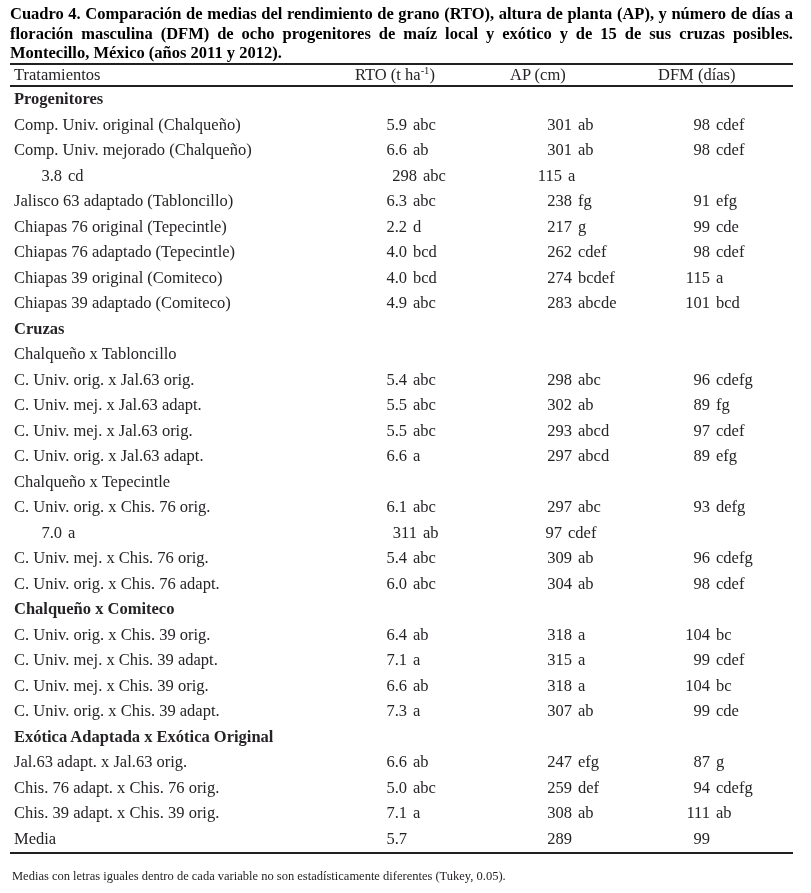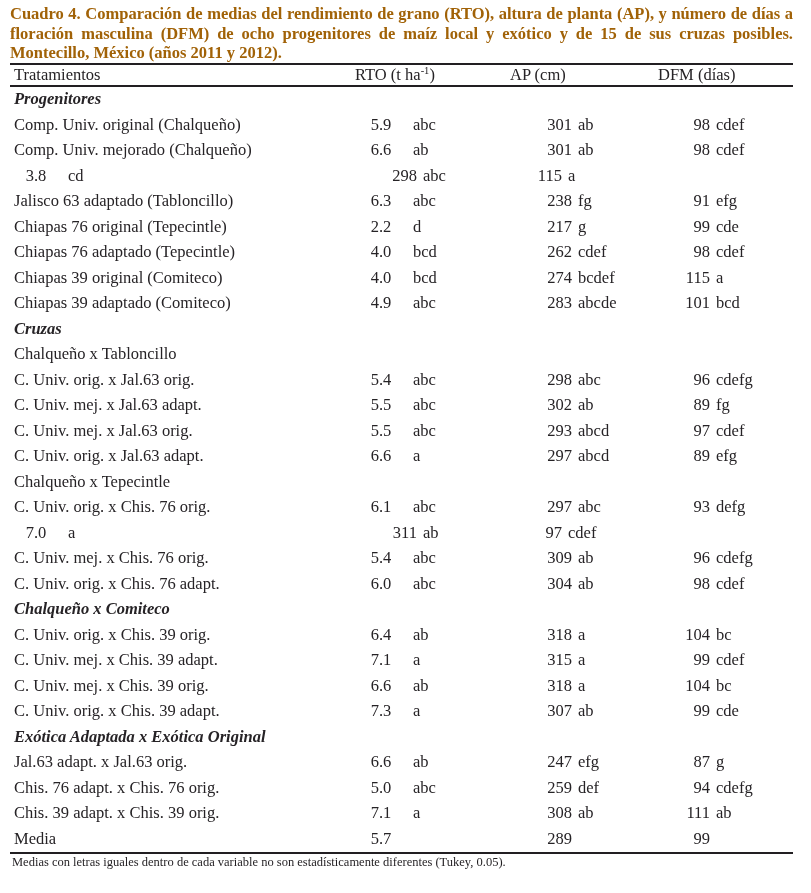--- a/index.html
+++ b/index.html
@@ -10,21 +10,21 @@
     font-family: "Liberation Serif", "DejaVu Serif", serif;
     overflow: hidden;
   }
   .page { padding: 4px 18px 0 10px; }
 
   .title {
     font-weight: bold;
     font-size: 16.5px;
     line-height: 19.5px;
     text-align: justify;
-    color: #a16207;
+    color: #000000;
   }
 
   .rule {
     border: none;
     border-top: 2px solid #221f22;
     margin: 0;
     height: 0;
   }
 
   .thead, .tr {
@@ -37,35 +37,35 @@
   .thead { height: 20px; }
   .th-treat { padding-left: 4px; }
   .th-c { text-align: left; }
   .th-rto { padding-right: 51px; }
   .th-ap  { padding-right: 50px; }
   .th-dfm { padding-right: 31px; }
   sup { font-size: 10.5px; line-height: 0; }
 
   .tr { height: 25.5px; }
   .td-label, .td-span { padding-left: 4px; overflow: hidden; }
-  .tr-section .td-span { font-weight: bold; font-style: italic; }
+  .tr-section .td-span { font-weight: bold; }
   .tr-group .td-span { font-style: normal; }
   .td-span { grid-column: 1 / -1; }
 
   .td-rto, .td-ap, .td-dfm { display: flex; align-items: baseline; }
   .num { display: inline-block; text-align: right; }
-  .td-rto .num { width: 52px; text-align: center; }
+  .td-rto .num { width: 52px; }
   .td-ap  .num { width: 62px; }
   .td-dfm .num { width: 52px; }
   .let { margin-left: 6px; }
 
   .footnote {
     font-size: 12.5px;
     color: #211e21;
-    padding: 1px 0 0 2px;
+    padding: 15px 0 0 2px;
   }
 </style>
 </head>
 <body>
 
 <div class="page">
 
   <div class="title">Cuadro 4. Comparación de medias del rendimiento de grano (RTO), altura de planta (AP), y número de días a floración masculina (DFM) de ocho progenitores de maíz local y exótico y de 15 de sus cruzas posibles. Montecillo, México (años 2011 y 2012).</div>
 
   <hr class="rule">

